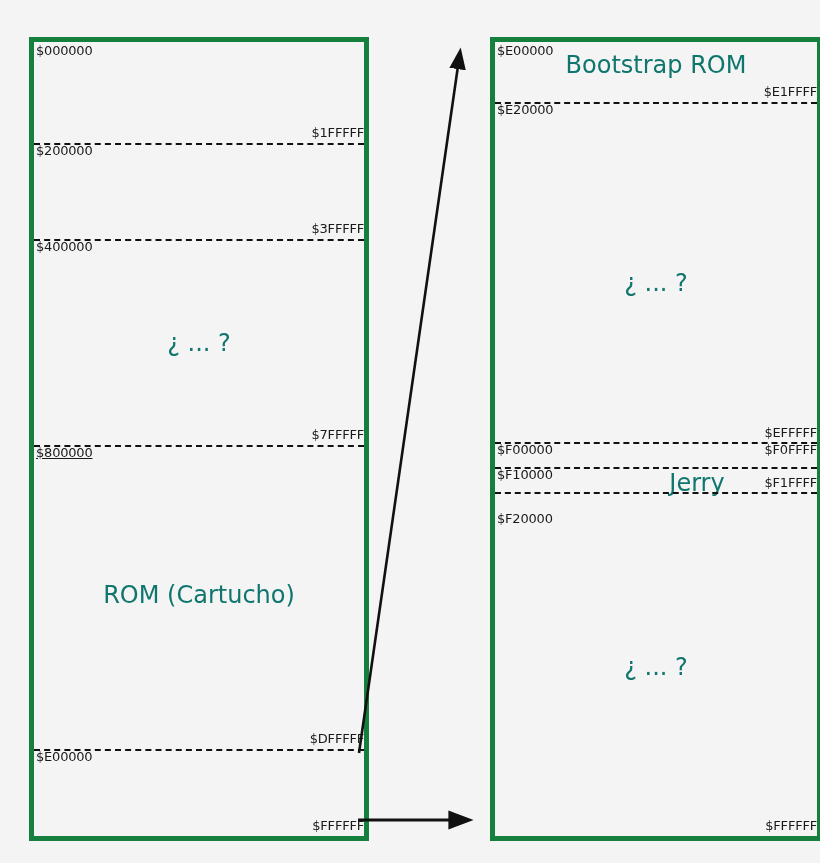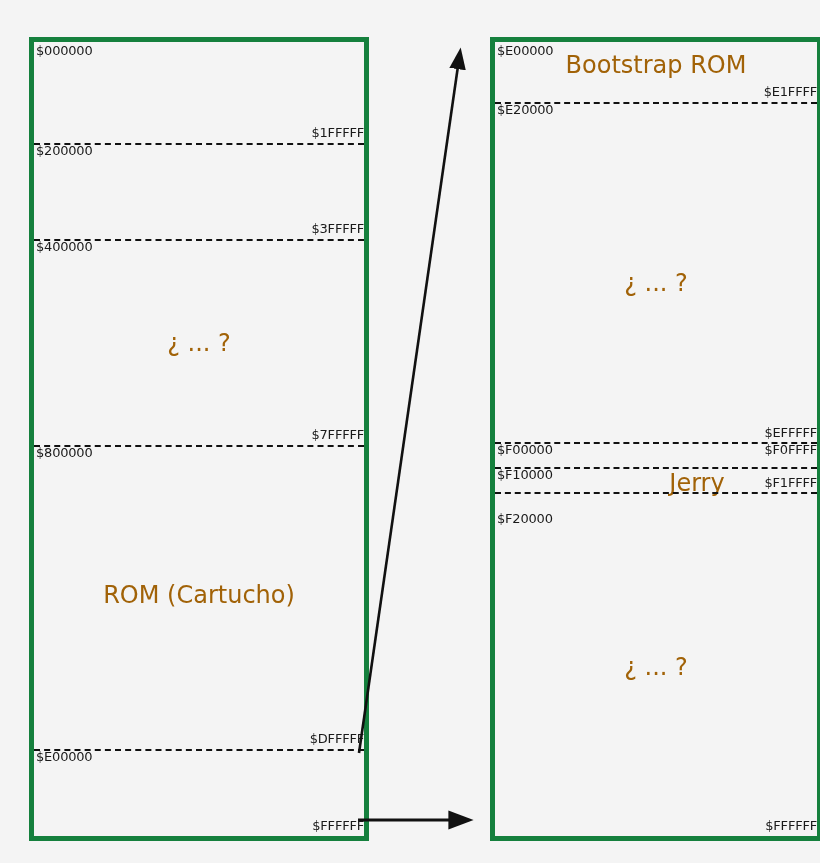--- a/index.html
+++ b/index.html
@@ -72,21 +72,21 @@
   }
 
   
   .region-label {
     position: absolute;
     left: 0;
     width: 100%;
     text-align: center;
     font-size: 24px;
     line-height: 26px;
-    color: #a16207;
+    color: #0f766e;
     white-space: nowrap;
   }
 
   
   #arrows {
     position: absolute;
     left: 0;
     top: 0;
     width: 820px;
     height: 863px;
@@ -106,21 +106,21 @@
     <div class="divider" style="top:101px;"></div>
     <div class="addr addr-start" style="top:102px;">$200000</div>
 
     <div class="addr addr-end" style="top:180px;">$3FFFFF</div>
     <div class="divider" style="top:197px;"></div>
     <div class="addr addr-start" style="top:198px;">$400000</div>
 
     <div class="region-label" style="top:288px;">¿ ... ?</div>
     <div class="addr addr-end" style="top:386px;">$7FFFFF</div>
     <div class="divider" style="top:403px;"></div>
-    <div class="addr addr-start" style="top:404px;">$800000</div>
+    <div class="addr addr-start" style="top:404px;text-decoration:underline;">$800000</div>
 
     <div class="region-label" style="top:540px;">ROM (Cartucho)</div>
     <div class="addr addr-end" style="top:690px;">$DFFFFF</div>
     <div class="divider" style="top:707px;"></div>
     <div class="addr addr-start" style="top:708px;">$E00000</div>
 
     <div class="addr addr-end" style="top:777px;">$FFFFFF</div>
   </div>
 
   <div class="panel" id="panel-right">

